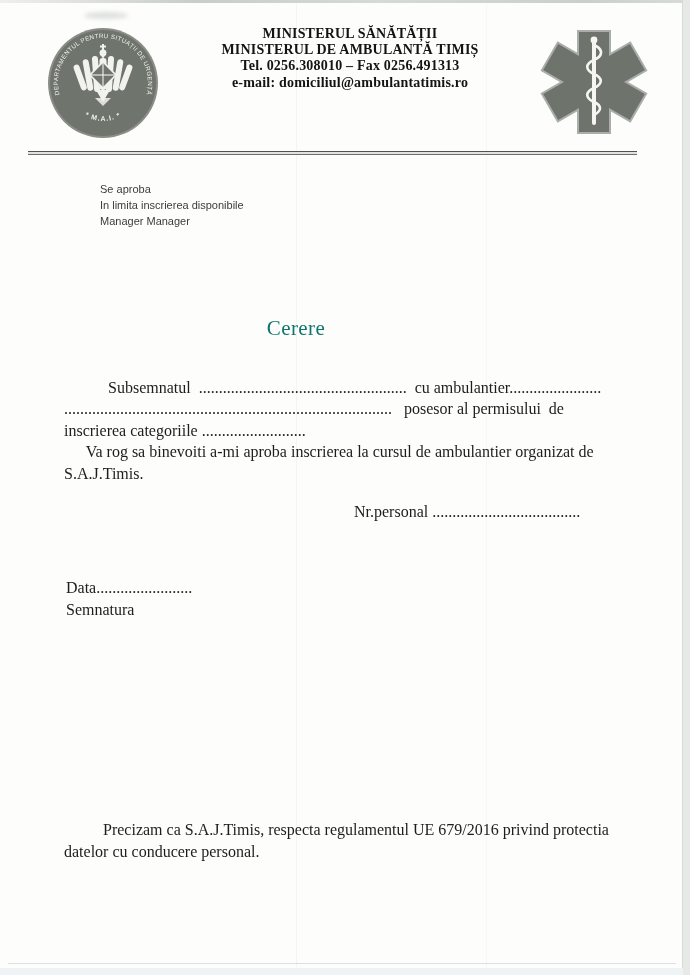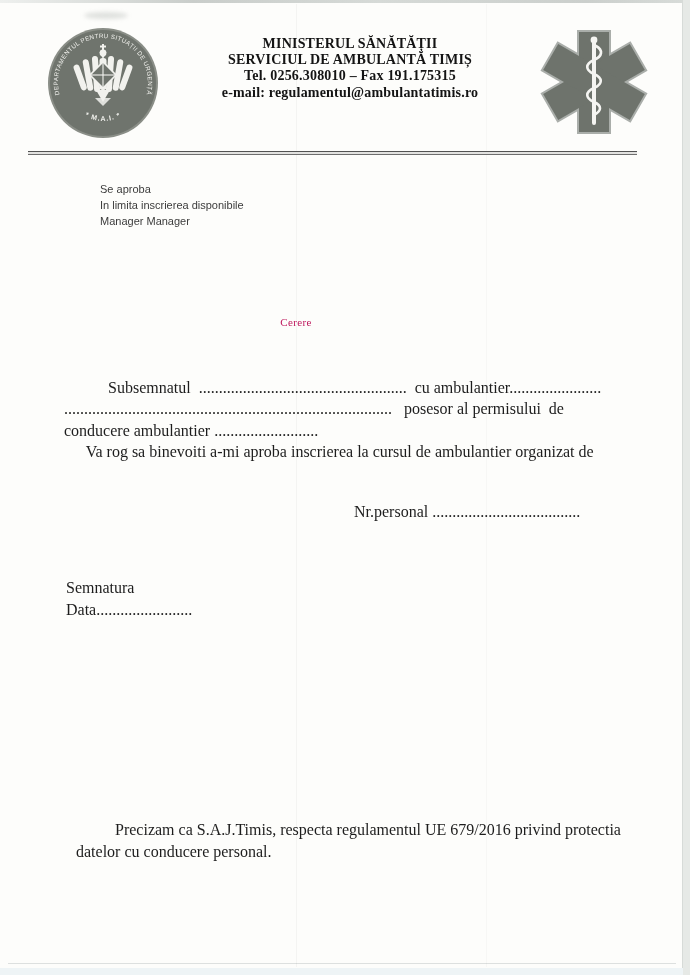--- a/index.html
+++ b/index.html
@@ -14,43 +14,43 @@
   .edge-bottom { position:absolute; left:0; right:7px; bottom:0; height:7px; background:#eef4f6; }
   .scanline-bottom { position:absolute; left:8px; right:14px; bottom:11px; height:1px; background:rgba(150,160,158,0.30); }
   .fold-1 { position:absolute; top:4px; bottom:8px; left:296px; width:1px; background:rgba(90,100,92,0.055); }
   .fold-2 { position:absolute; top:4px; bottom:8px; left:486px; width:1px; background:rgba(90,100,92,0.04); }
   .smudge { position:absolute; left:84px; top:12px; width:44px; height:7px; border-radius:50%;
             background:rgba(120,128,124,0.22); filter:blur(2px); }
 
   
   .seal { position:absolute; left:46px; top:26px; width:114px; height:114px; }
   .star { position:absolute; left:538px; top:28px; width:112px; height:108px; }
-  .header-text { position:absolute; left:175px; top:36px; width:350px; text-align:center;
+  .header-text { position:absolute; left:175px; top:26px; width:350px; text-align:center;
                  font-weight:bold; font-size:14px; line-height:16.2px; color:#141414; letter-spacing:0.2px; }
 
   .rule-double { position:absolute; left:28px; top:151px; width:609px; height:1.6px;
                  background:#e2e2e0; border-top:1.9px solid #525252; border-bottom:1.7px solid #6e6e6e; }
 
   .approval { position:absolute; left:100px; top:181px; width:158px; 
               font-family:"Liberation Sans", sans-serif; font-size:11px; line-height:16px; color:#3c3c3c; }
 
   .doc-title { position:absolute; left:0; top:316px; width:592px; text-align:center;
-               font-size:11px; letter-spacing:0.4px; color:#be185d; }
+               font-size:21px; letter-spacing:0.4px; color:#0f766e; }
 
   .body-block { position:absolute; left:64px; top:377px; font-size:16px; line-height:21.4px; }
   .body-block div { white-space:pre; }
   .ind-sub { padding-left:44px; }
   .ind-par { padding-left:14px;text-align:center; }
 
   .phone-line { position:absolute; left:354px; top:503px; font-size:16px; white-space:pre; }
 
   .date-sign { position:absolute; left:66px; top:577px; font-size:16px; line-height:21.5px; }
   .date-sign div { white-space:pre; }
 
-  .footer-block { position:absolute; left:76px; top:819px; font-size:16px; line-height:21.5px; }
+  .footer-block { position:absolute; left:64px; top:819px; font-size:16px; line-height:21.5px; }
   .footer-block div { white-space:pre; }
   .ind-foot { padding-left:39px; }
 </style>
 </head>
 <body>
 
 <div class="page">
 
   <div class="edge-top"></div>
   <div class="edge-right"></div>
@@ -94,23 +94,23 @@
 
     <g transform="translate(57,49)">
       <rect x="-9.2" y="-9.2" width="18.4" height="18.4" transform="rotate(45)" fill="#6f746d" stroke="#f2f2ee" stroke-width="1.6"></rect>
       <line x1="-13" y1="0" x2="13" y2="0" stroke="#f2f2ee" stroke-width="1.1"></line>
       <line x1="0" y1="-13" x2="0" y2="13" stroke="#f2f2ee" stroke-width="1.1"></line>
     </g>
   </svg>
 
   <div class="header-text">
     <div>MINISTERUL SĂNĂTĂȚII</div>
-    <div>SERVICIUL DE AMBULANTĂ TIMIȘ</div>
-    <div>Tel. 0256.308010 – Fax 191.175315</div>
-    <div>e-mail: regulamentul@ambulantatimis.ro</div>
+    <div>MINISTERUL DE AMBULANTĂ TIMIȘ</div>
+    <div>Tel. 0256.308010 – Fax 0256.491313</div>
+    <div>e-mail: domiciliul@ambulantatimis.ro</div>
   </div>
 
   <svg class="star" viewBox="0 0 112 108">
     <g transform="translate(56,54)">
 
       <g fill="none" stroke="#aaaeaa" stroke-width="4">
         <rect x="-15" y="-50" width="30" height="100"></rect>
         <rect x="-15" y="-50" width="30" height="100" transform="rotate(60)"></rect>
         <rect x="-15" y="-50" width="30" height="100" transform="rotate(120)"></rect>
       </g>
@@ -135,29 +135,30 @@
     <div>Se aproba</div>
     <div>In limita inscrierea disponibile</div>
     <div>Manager Manager</div>
   </div>
 
   <div class="doc-title">Cerere</div>
 
   <div class="body-block">
     <div class="ind-sub">Subsemnatul  ....................................................  cu ambulantier.......................</div>
     <div>..................................................................................   posesor al permisului  de</div>
-    <div>conducere ambulantier ..........................</div>
+    <div>inscrierea categoriile ..........................</div>
     <div class="ind-par">Va rog sa binevoiti a-mi aproba inscrierea la cursul de ambulantier organizat de</div>
+    <div>S.A.J.Timis.</div>
   </div>
 
   <div class="phone-line">Nr.personal .....................................</div>
 
   <div class="date-sign">
+    <div>Data........................</div>
     <div>Semnatura</div>
-    <div>Data........................</div>
   </div>
 
   <div class="footer-block">
     <div class="ind-foot">Precizam ca S.A.J.Timis, respecta regulamentul UE 679/2016 privind protectia</div>
     <div>datelor cu conducere personal.</div>
   </div>
 
 </div>
 
 </body></html>

